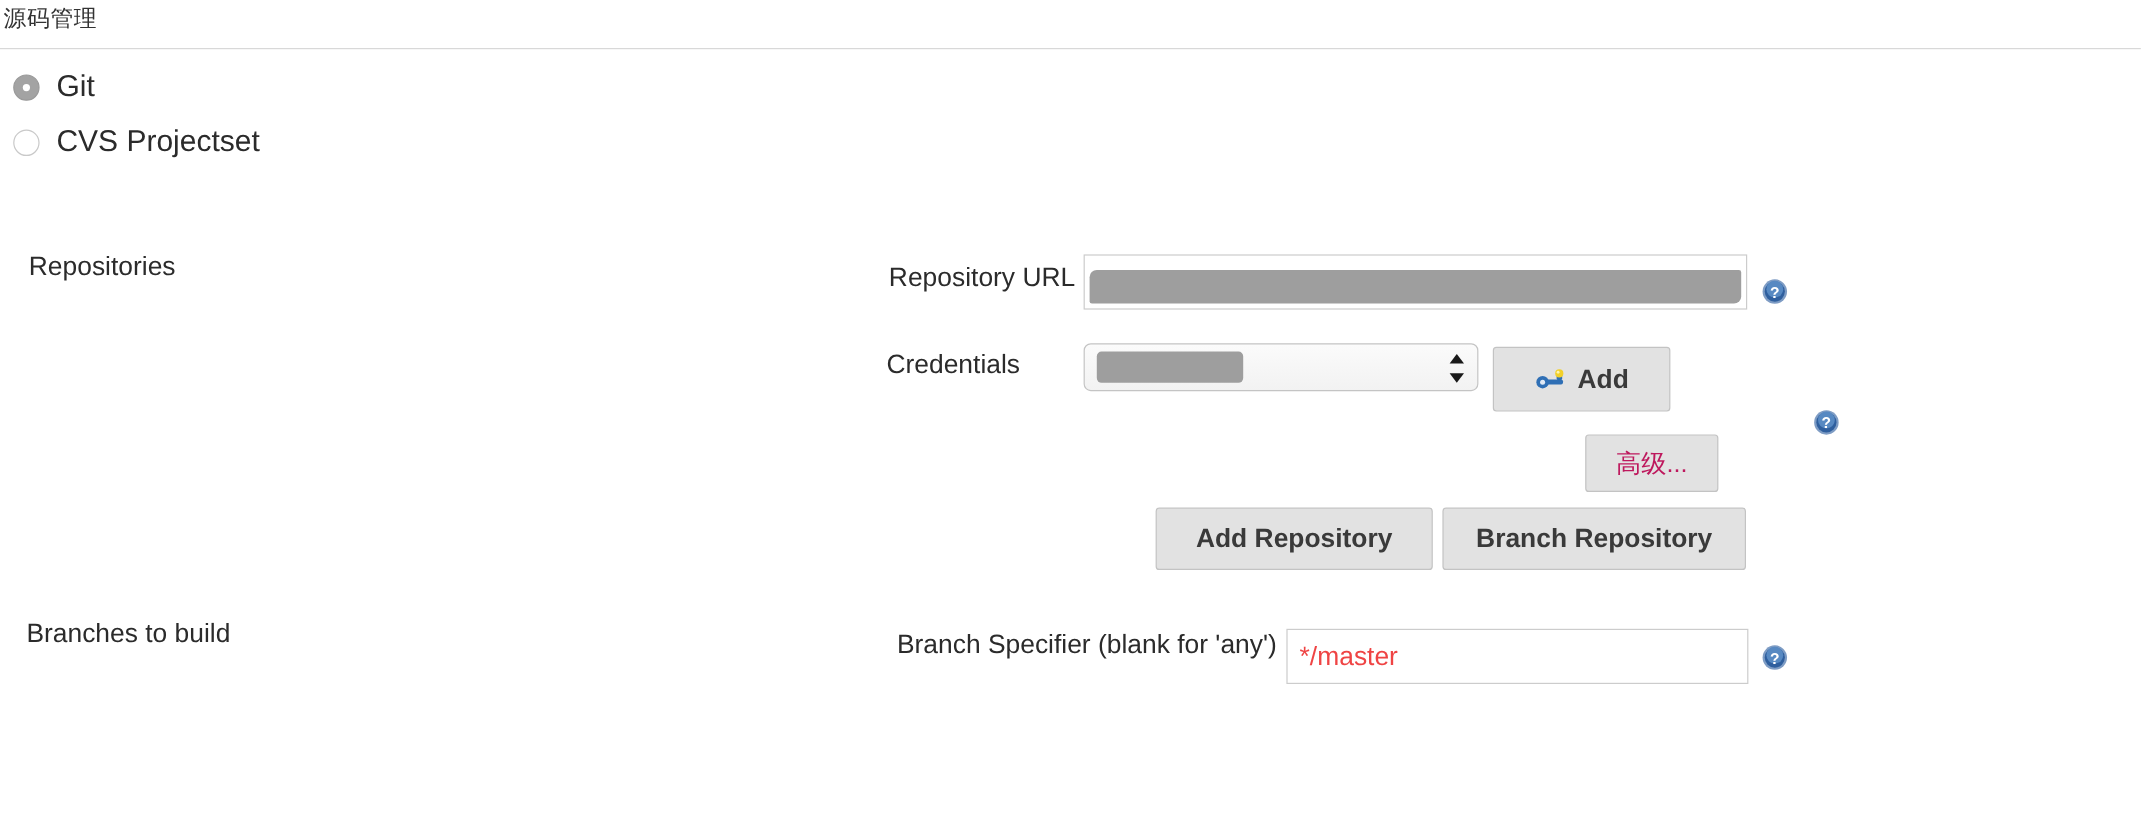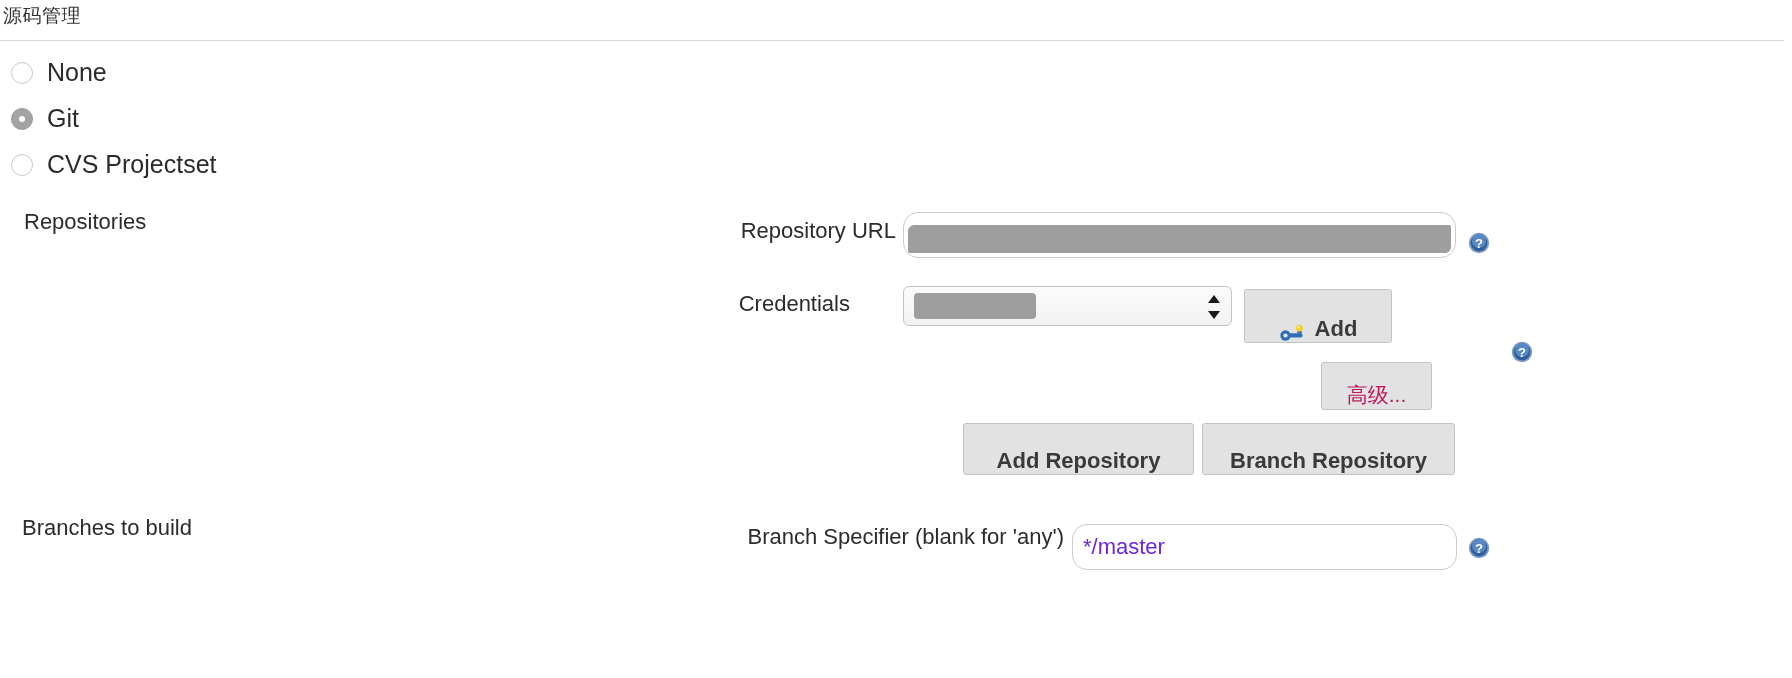--- a/index.html
+++ b/index.html
@@ -107,24 +107,24 @@
   }
   #lbl-repo-url    { left: 734px; top: 218px; width: 162px; }
   #lbl-credentials { left: 734px; top: 291px; width: 116px; }
   #lbl-branch-spec { left: 734px; top: 524px; width: 330px; }
 
   .text-input {
     position: absolute;
     box-sizing: border-box;
     background: #ffffff;
     border: 1px solid #cccccc;
-    border-radius: 15px;
+    border-radius: 0;
     font-family: "Liberation Sans", "DejaVu Sans", sans-serif;
     font-size: 22px;
-    color: #6d28d9;
+    color: #ef4444;
     padding: 0 10px;
     outline: none;
   }
   #input-repo-url {
     left: 903px; top: 212px; width: 553px; height: 46px;
     overflow: hidden;
   }
   #input-branch-spec {
     left: 1072px; top: 524px; width: 385px; height: 46px;
     line-height: 44px;
@@ -187,21 +187,21 @@
     position: absolute;
     box-sizing: border-box;
     background: #e2e2e2;
     border: 1px solid #c3c3c3;
     border-radius: 3px;
     font-family: "Liberation Sans", "DejaVu Sans", sans-serif;
     font-size: 22px;
     font-weight: bold;
     color: #3a3a3a;
     display: flex;
-    align-items: flex-end;
+    align-items: center;
     justify-content: center;
     white-space: nowrap;
     cursor: pointer;
   }
   #btn-add-credential {
     left: 1244px; top: 289px; width: 148px; height: 54px;
     gap: 10px;
   }
   #btn-advanced {
     left: 1321px; top: 362px; width: 111px; height: 48px;
@@ -237,24 +237,20 @@
 </head>
 <body>
 
 <div class="section-header">
   <div class="section-title">源码管理</div>
   <div class="section-rule"></div>
 </div>
 
 <div class="radio-group">
 
-  <div class="radio-row">
-    <span class="radio-mark"></span>
-    <span class="radio-label">None</span>
-  </div>
 
 
   <div class="radio-row">
     <span class="radio-mark checked"></span>
     <span class="radio-label">Git</span>
   </div>
 
   <div class="radio-row">
     <span class="radio-mark"></span>
     <span class="radio-label">CVS Projectset</span>

